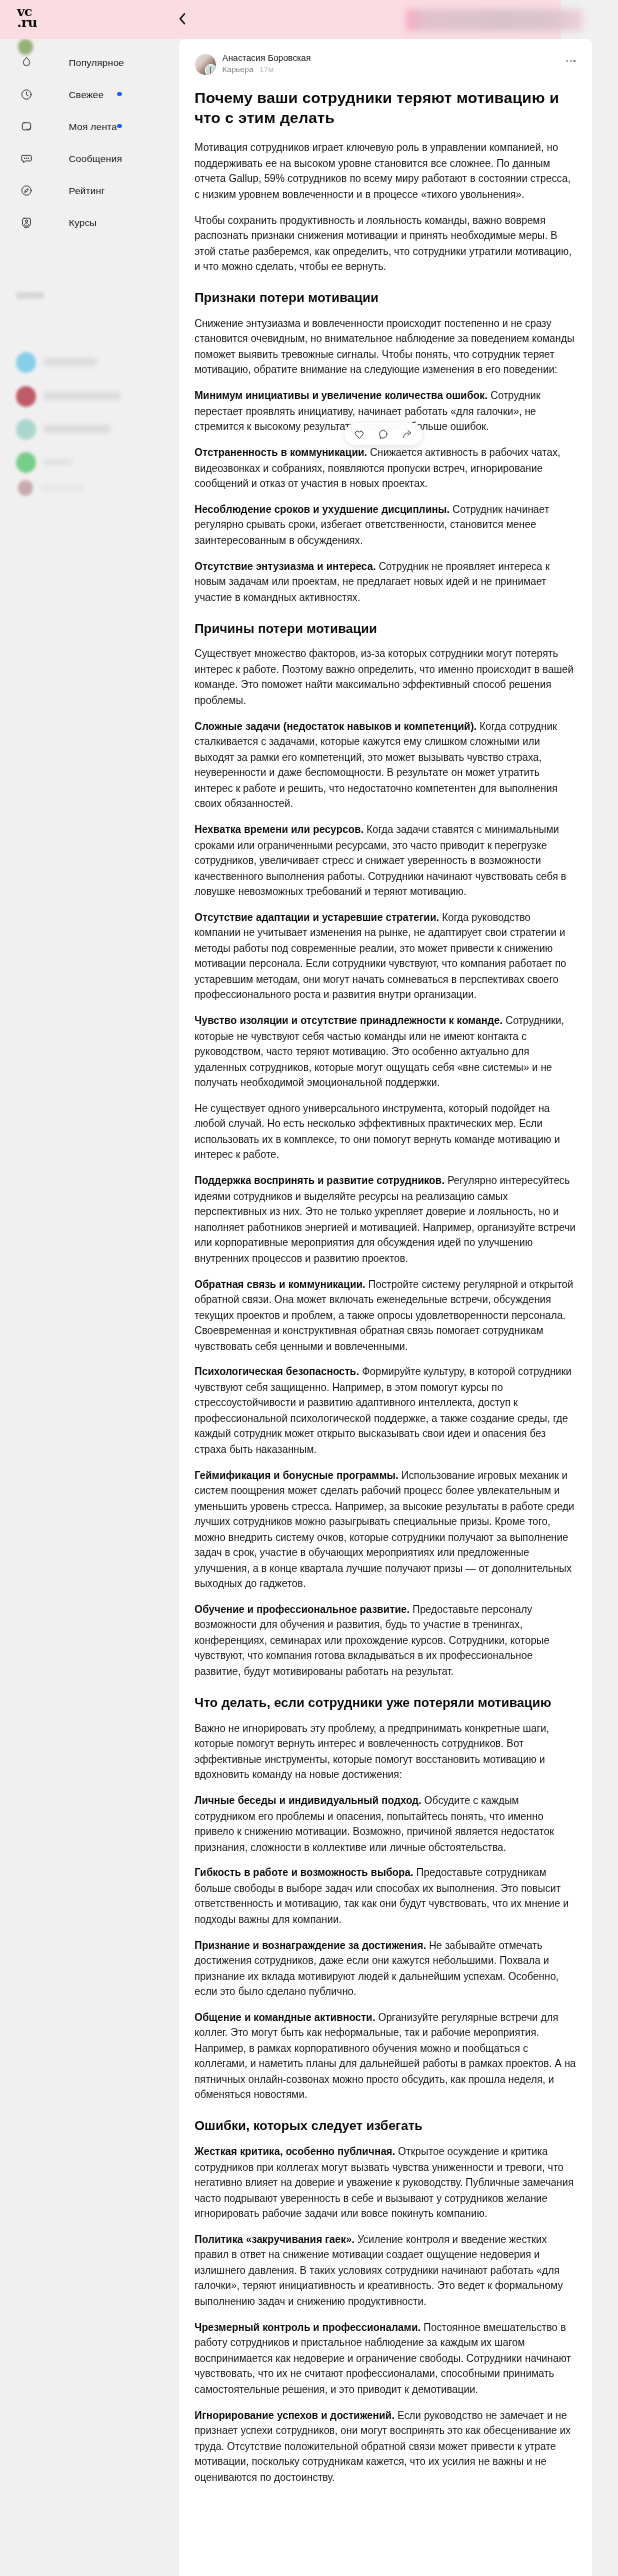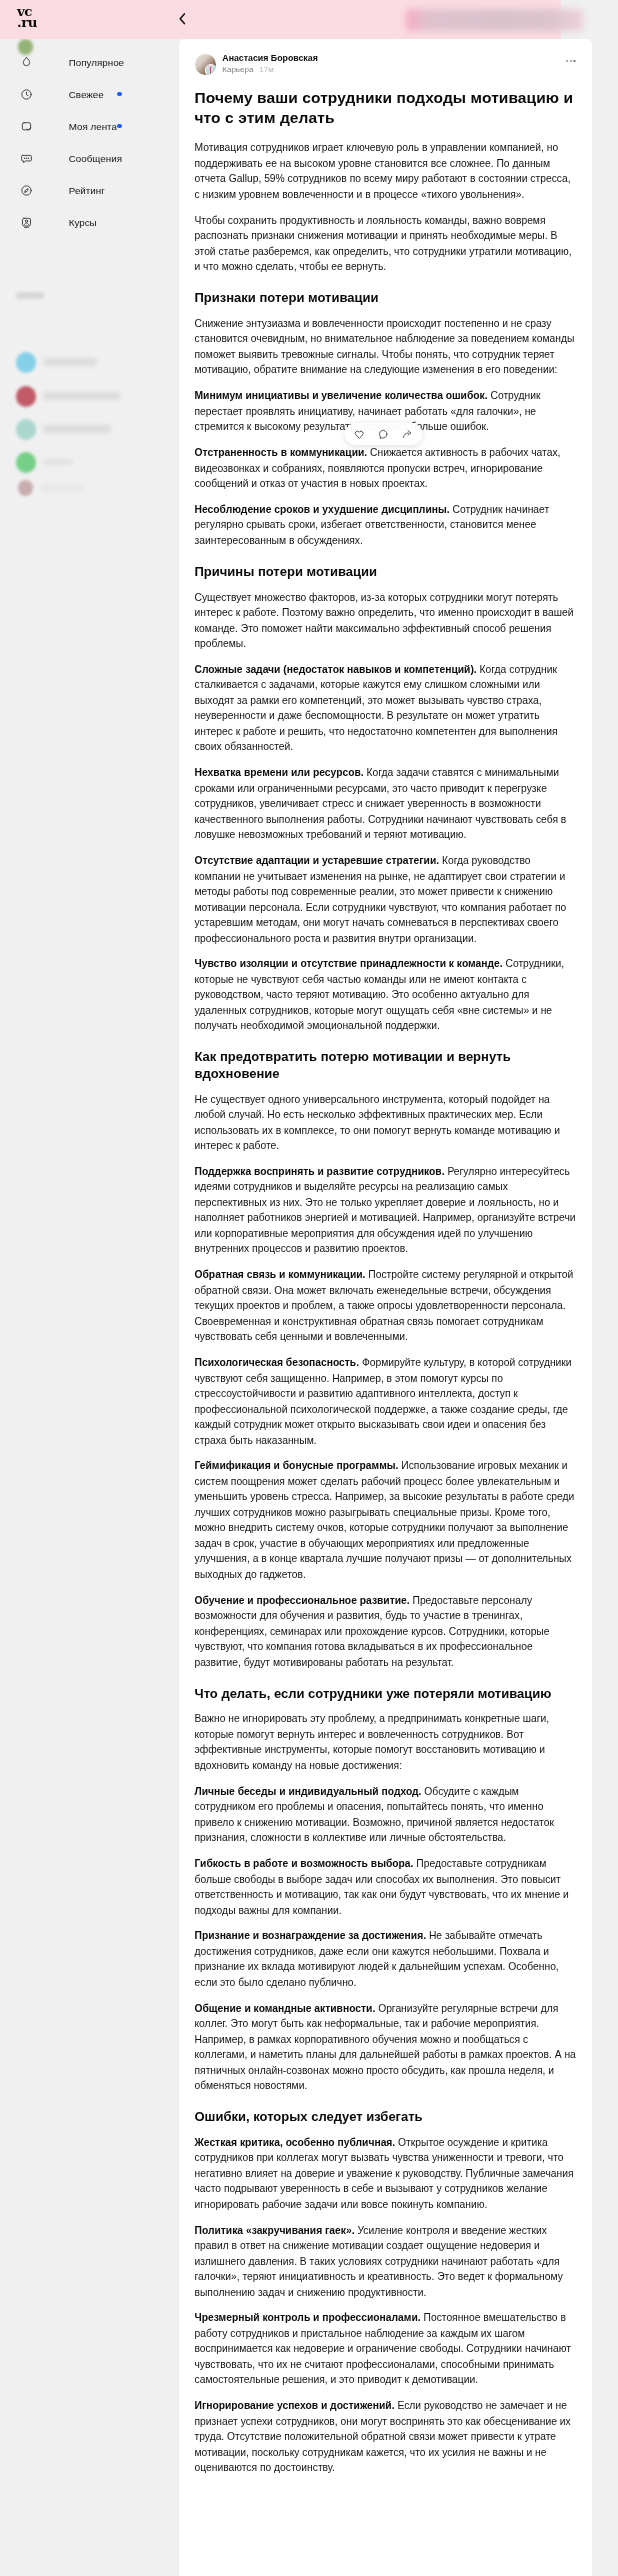--- a/index.html
+++ b/index.html
@@ -48,21 +48,21 @@
   
   .card{position:absolute;left:179px;top:39px;width:413px;height:3167px;background:#fff;
     border-radius:5.2px;box-sizing:border-box;padding:14.4px 15.5px 20.6px 15.5px;overflow:hidden;}
   .author-row{position:relative;display:flex;align-items:center;margin-bottom:12.4px;}
   .avatar{width:21.6px;height:21.6px;border-radius:50%;flex:0 0 auto;position:relative;overflow:hidden;
     background:linear-gradient(135deg,#e8e2dd 0%,#d9cdc4 35%,#8a6a58 72%,#4e3a33 100%);}
   .avatar .badge{position:absolute;right:-1px;bottom:-1.5px;width:10.3px;height:10.3px;border-radius:50%;
     background:#bfe0da;border:0.5px solid #fff;}
   .avatar .badge i{position:absolute;left:4.1px;top:1.5px;width:1.5px;height:6.7px;background:#b25668;display:block;}
   .author-info{margin-left:6.2px;}
-  .author-name{font-size:8.8px;font-weight:700;color:#0e0e0e;line-height:10.8px;cursor:pointer;}
+  .author-name{font-size:8.8px;font-weight:400;color:#0e0e0e;line-height:10.8px;cursor:pointer;}
   .author-meta{font-size:8px;line-height:10.3px;margin-top:1px;}
   .meta-cat{color:#7f7f7f;cursor:pointer;}
   .meta-time{color:#b4b4b4;margin-left:6px;}
   .menu-btn{position:absolute;right:0;top:3.1px;display:flex;gap:1.5px;cursor:pointer;padding:3.1px 1px;
     background:none;border:none;}
   .menu-btn span{width:2.1px;height:2.1px;border-radius:50%;background:#8e8e8e;display:block;}
   h1.title{font-size:15.5px;line-height:20.6px;font-weight:700;color:#0a0a0a;margin:0 0 11.3px 0;letter-spacing:0.1px;}
   #article-body{font-size:10.3px;line-height:15.5px;color:#121212;}
   #article-body p{margin:0 0 10.3px 0;}
   #article-body p b{font-weight:700;color:#0c0c0c;}
@@ -191,36 +191,36 @@
       <div class="author-meta">
         <span class="meta-cat">Карьера</span><span class="meta-time">17м</span>
       </div>
     </div>
     <button class="menu-btn" aria-label="menu">
       <span></span>
         <span></span>
         <span></span>
     </button>
   </div>
-  <h1 class="title">Почему ваши сотрудники подходы мотивацию и что с этим делать</h1>
+  <h1 class="title">Почему ваши сотрудники теряют мотивацию и что с этим делать</h1>
   <div id="article-body">
       <p>Мотивация сотрудников играет ключевую роль в управлении компанией, но поддерживать ее на высоком уровне становится все сложнее. По данным отчета Gallup, 59% сотрудников по всему миру работают в состоянии стресса, с низким уровнем вовлеченности и в процессе «тихого увольнения».</p>
       <p>Чтобы сохранить продуктивность и лояльность команды, важно вовремя распознать признаки снижения мотивации и принять необходимые меры. В этой статье разберемся, как определить, что сотрудники утратили мотивацию, и что можно сделать, чтобы ее вернуть.</p>
       <h2>Признаки потери мотивации</h2>
       <p>Снижение энтузиазма и вовлеченности происходит постепенно и не сразу становится очевидным, но внимательное наблюдение за поведением команды поможет выявить тревожные сигналы. Чтобы понять, что сотрудник теряет мотивацию, обратите внимание на следующие изменения в его поведении:</p>
       <p><b>Минимум инициативы и увеличение количества ошибок. </b>Сотрудник перестает проявлять инициативу, начинает работать «для галочки», не стремится к высокому результату, допускает больше ошибок.</p>
       <p><b>Отстраненность в коммуникации. </b>Снижается активность в рабочих чатах, видеозвонках и собраниях, появляются пропуски встреч, игнорирование сообщений и отказ от участия в новых проектах.</p>
       <p><b>Несоблюдение сроков и ухудшение дисциплины. </b>Сотрудник начинает регулярно срывать сроки, избегает ответственности, становится менее заинтересованным в обсуждениях.</p>
+      <p><b>Отсутствие энтузиазма и интереса. </b>Сотрудник не проявляет интереса к новым задачам или проектам, не предлагает новых идей и не принимает участие в командных активностях.</p>
       <h2>Причины потери мотивации</h2>
       <p>Существует множество факторов, из-за которых сотрудники могут потерять интерес к работе. Поэтому важно определить, что именно происходит в вашей команде. Это поможет найти максимально эффективный способ решения проблемы.</p>
       <p><b>Сложные задачи (недостаток навыков и компетенций). </b>Когда сотрудник сталкивается с задачами, которые кажутся ему слишком сложными или выходят за рамки его компетенций, это может вызывать чувство страха, неуверенности и даже беспомощности. В результате он может утратить интерес к работе и решить, что недостаточно компетентен для выполнения своих обязанностей.</p>
       <p><b>Нехватка времени или ресурсов. </b>Когда задачи ставятся с минимальными сроками или ограниченными ресурсами, это часто приводит к перегрузке сотрудников, увеличивает стресс и снижает уверенность в возможности качественного выполнения работы. Сотрудники начинают чувствовать себя в ловушке невозможных требований и теряют мотивацию.</p>
       <p><b>Отсутствие адаптации и устаревшие стратегии. </b>Когда руководство компании не учитывает изменения на рынке, не адаптирует свои стратегии и методы работы под современные реалии, это может привести к снижению мотивации персонала. Если сотрудники чувствуют, что компания работает по устаревшим методам, они могут начать сомневаться в перспективах своего профессионального роста и развития внутри организации.</p>
       <p><b>Чувство изоляции и отсутствие принадлежности к команде. </b>Сотрудники, которые не чувствуют себя частью команды или не имеют контакта с руководством, часто теряют мотивацию. Это особенно актуально для удаленных сотрудников, которые могут ощущать себя «вне системы» и не получать необходимой эмоциональной поддержки.</p>
-      <h2>Как предотвратить потерю мотивации и вернуть вдохновение</h2>
       <p>Не существует одного универсального инструмента, который подойдет на любой случай. Но есть несколько эффективных практических мер. Если использовать их в комплексе, то они помогут вернуть команде мотивацию и интерес к работе.</p>
       <p><b>Поддержка воспринять и развитие сотрудников. </b>Регулярно интересуйтесь идеями сотрудников и выделяйте ресурсы на реализацию самых перспективных из них. Это не только укрепляет доверие и лояльность, но и наполняет работников энергией и мотивацией. Например, организуйте встречи или корпоративные мероприятия для обсуждения идей по улучшению внутренних процессов и развитию проектов.</p>
       <p><b>Обратная связь и коммуникации. </b>Постройте систему регулярной и открытой обратной связи. Она может включать еженедельные встречи, обсуждения текущих проектов и проблем, а также опросы удовлетворенности персонала. Своевременная и конструктивная обратная связь помогает сотрудникам чувствовать себя ценными и вовлеченными.</p>
       <p><b>Психологическая безопасность. </b>Формируйте культуру, в которой сотрудники чувствуют себя защищенно. Например, в этом помогут курсы по стрессоустойчивости и развитию адаптивного интеллекта, доступ к профессиональной психологической поддержке, а также создание среды, где каждый сотрудник может открыто высказывать свои идеи и опасения без страха быть наказанным.</p>
       <p><b>Геймификация и бонусные программы. </b>Использование игровых механик и систем поощрения может сделать рабочий процесс более увлекательным и уменьшить уровень стресса. Например, за высокие результаты в работе среди лучших сотрудников можно разыгрывать специальные призы. Кроме того, можно внедрить систему очков, которые сотрудники получают за выполнение задач в срок, участие в обучающих мероприятиях или предложенные улучшения, а в конце квартала лучшие получают призы — от дополнительных выходных до гаджетов.</p>
       <p><b>Обучение и профессиональное развитие. </b>Предоставьте персоналу возможности для обучения и развития, будь то участие в тренингах, конференциях, семинарах или прохождение курсов. Сотрудники, которые чувствуют, что компания готова вкладываться в их профессиональное развитие, будут мотивированы работать на результат.</p>
       <h2>Что делать, если сотрудники уже потеряли мотивацию</h2>
       <p>Важно не игнорировать эту проблему, а предпринимать конкретные шаги, которые помогут вернуть интерес и вовлеченность сотрудников. Вот эффективные инструменты, которые помогут восстановить мотивацию и вдохновить команду на новые достижения:</p>
       <p><b>Личные беседы и индивидуальный подход. </b>Обсудите с каждым сотрудником его проблемы и опасения, попытайтесь понять, что именно привело к снижению мотивации. Возможно, причиной является недостаток признания, сложности в коллективе или личные обстоятельства.</p>
       <p><b>Гибкость в работе и возможность выбора. </b>Предоставьте сотрудникам больше свободы в выборе задач или способах их выполнения. Это повысит ответственность и мотивацию, так как они будут чувствовать, что их мнение и подходы важны для компании.</p>

